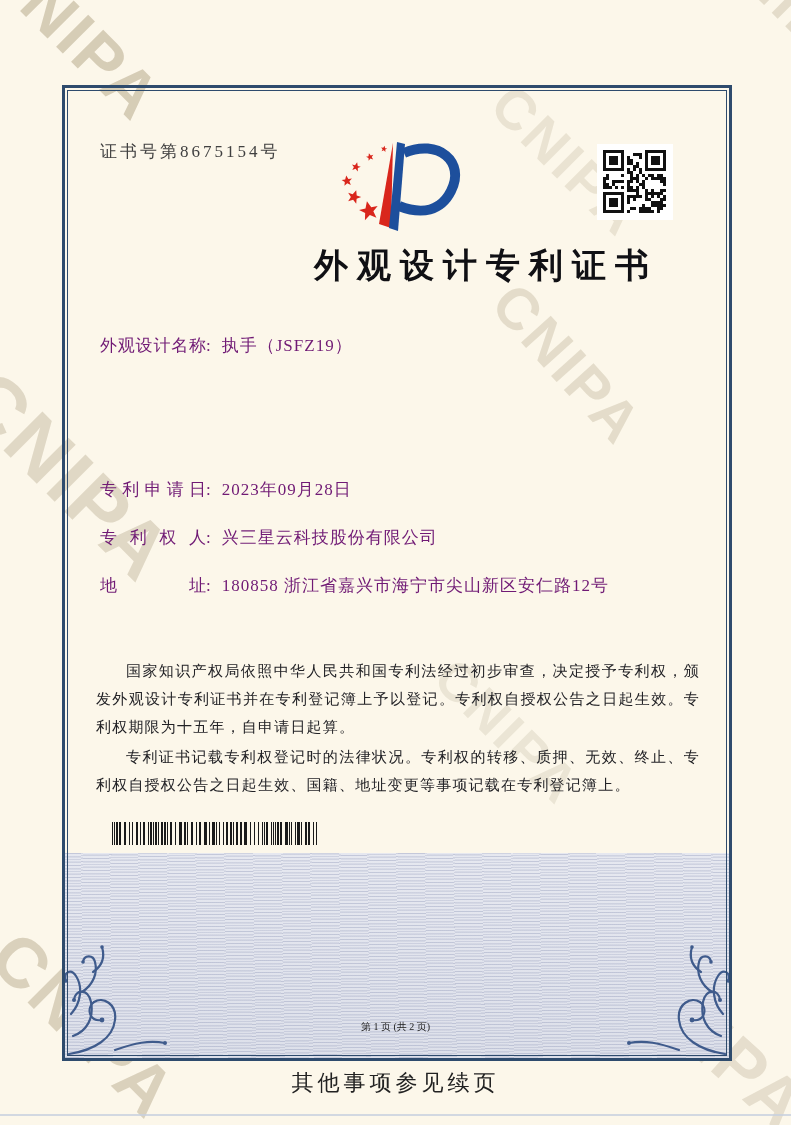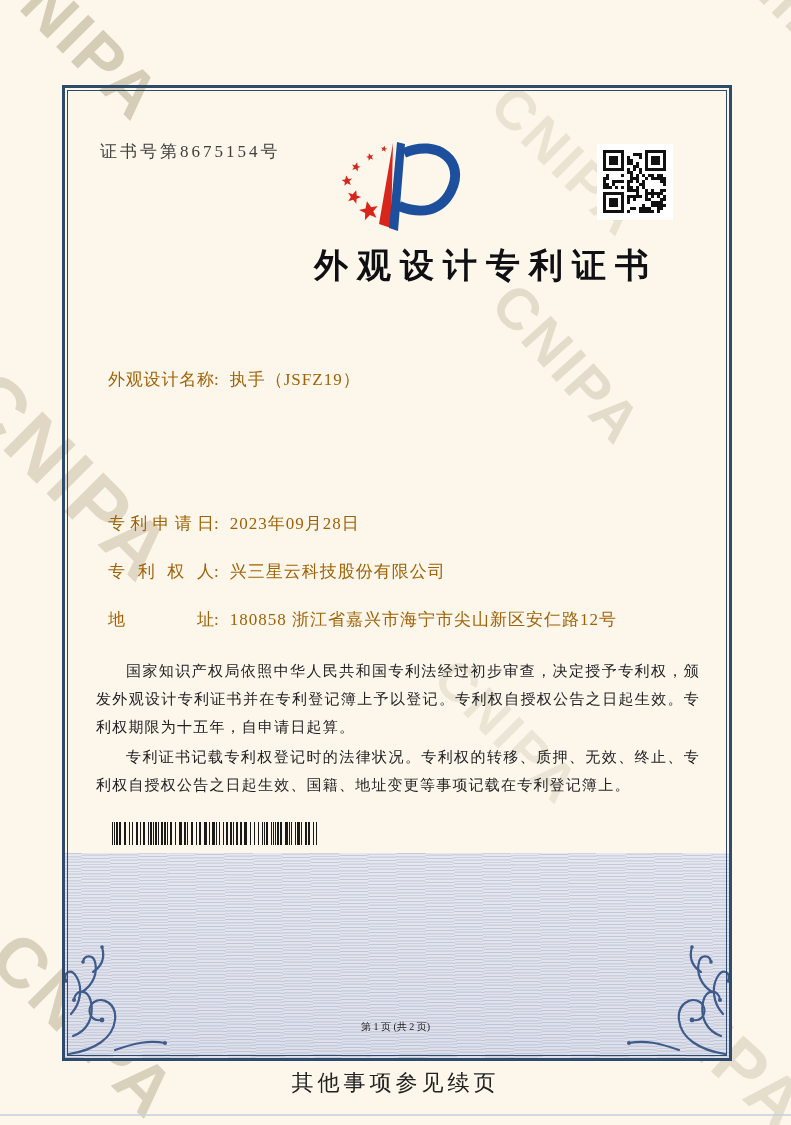--- a/index.html
+++ b/index.html
@@ -27,21 +27,21 @@
       linear-gradient(#e6e8f0,#dde0ea);}
   .page-bottom-line{position:absolute;left:0;right:0;top:1114px;height:2px;background:#c7d0df;opacity:.8;}
   
   .cert-no{position:absolute;left:100px;top:140px;font-size:17px;letter-spacing:3px;color:#404040;}
   .logo{position:absolute;left:338px;top:140px;width:135px;height:98px;}
   .qr-wrap{position:absolute;left:597px;top:144px;width:76px;height:76px;background:#ffffff;}
   .qr-wrap svg{position:absolute;left:6px;top:6px;}
   .title{position:absolute;left:0;width:658px;top:243px;text-align:right;font-size:34px;font-weight:bold;
          letter-spacing:9px;color:#101014;}
   
-  .field{position:absolute;left:108px;font-size:17px;color:#a16207;white-space:nowrap;margin-top:34px;}
+  .field{position:absolute;left:100px;font-size:17px;color:#701a75;white-space:nowrap;}
   .f-label{display:inline-block;width:106px;text-align:justify;text-align-last:justify;}
   .f-colon{display:inline-block;margin:0 2px 0 0;}
   .f-value{margin-left:9px;letter-spacing:1px;}
   .grant-right{position:absolute;left:395px;top:0;}
   
   .paras{position:absolute;left:96px;top:658px;width:604px;font-size:15px;line-height:1.85;
          text-align:justify;color:#222226;letter-spacing:1.2px;}
   .paras p{margin:0 0 3px 0;text-indent:2em;}
   
   .barcode{position:absolute;left:112px;top:822px;}

